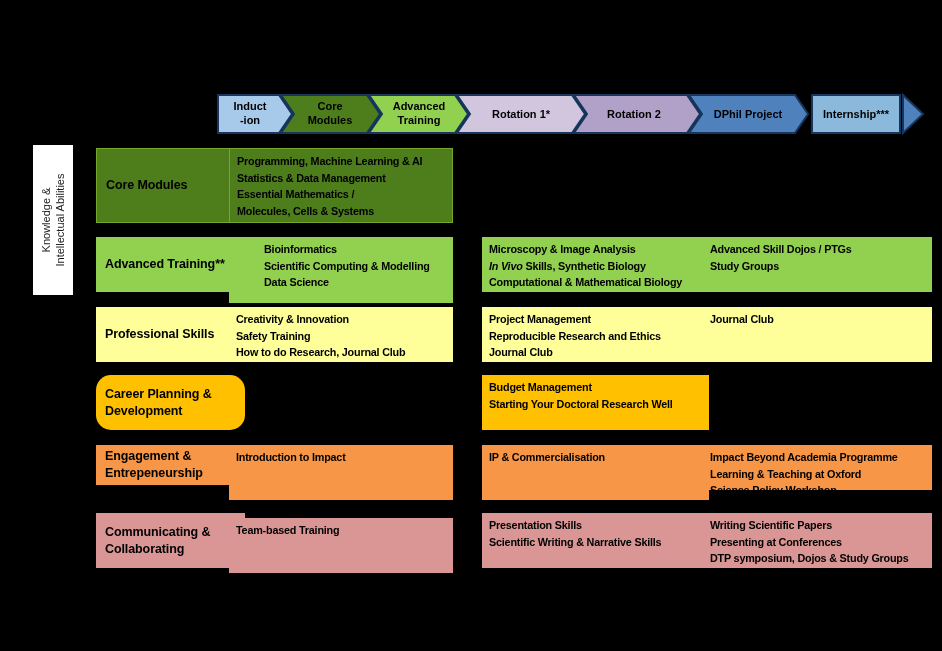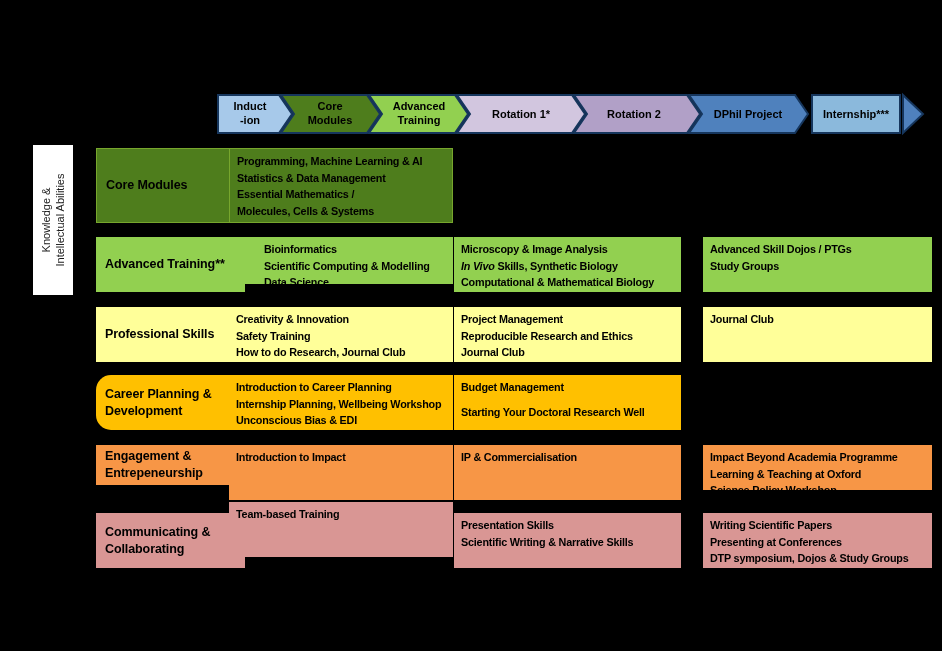--- a/index.html
+++ b/index.html
@@ -25,21 +25,21 @@
     margin-left:19px;
   }
   .content-cell{
     justify-content:flex-start;
     padding:4px 2px 0 7px;
     font-weight:bold;font-size:10.8px;line-height:16.5px;
     letter-spacing:-0.2px;
   }
   .content-cell .line{white-space:nowrap;}
   .c1{left:229px;width:224px;}
-  .c2{left:454px;width:227px;}
+  .c2{left:482px;width:227px;}
   .c3{left:703px;width:229px;}
   .green-rim{border:1.5px solid #77A62D;}
   #sidebar-box{
     position:absolute;left:33px;top:145px;width:40px;height:150px;
     background:#fff;
   }
   #sidebar-rot{
     position:absolute;left:-55px;top:55px;width:150px;height:40px;
     transform:rotate(-90deg);
     display:flex;flex-direction:column;justify-content:center;
@@ -86,21 +86,21 @@
   <div class="row-cell content-cell c1 green-rim" style="top: 148px; height: 75px; background: rgb(78, 125, 28);">
       <div class="line">Programming, Machine Learning &amp; AI</div>
       <div class="line">Statistics &amp; Data Management</div>
       <div class="line">Essential Mathematics /</div>
       <div class="line">Molecules, Cells &amp; Systems</div>
     </div>
 
   <div class="row-cell label-cell" style="top: 237px; height: 55px; background: rgb(146, 208, 80);">
       <div class="line">Advanced Training**</div>
     </div>
-  <div class="row-cell content-cell c1" style="top: 237px; height: 47px; background: rgb(146, 208, 80); padding-left: 35px;">
+  <div class="row-cell content-cell c1" style="top: 237px; height: 66px; background: rgb(146, 208, 80); padding-left: 35px;">
       <div class="line">Bioinformatics</div>
       <div class="line">Scientific Computing &amp; Modelling</div>
       <div class="line">Data Science</div>
     </div>
   <div class="row-cell content-cell c2" style="top: 237px; height: 55px; background: rgb(146, 208, 80);">
       <div class="line">Microscopy &amp; Image Analysis</div>
       <div class="line"><span style="font-style: italic;">In Vivo</span><span> Skills, Synthetic Biology</span></div>
       <div class="line">Computational &amp; Mathematical Biology</div>
     </div>
   <div class="row-cell content-cell c3" style="top: 237px; height: 55px; background: rgb(146, 208, 80);">
@@ -122,26 +122,21 @@
       <div class="line">Journal Club</div>
     </div>
   <div class="row-cell content-cell c3" style="top: 307px; height: 55px; background: rgb(255, 255, 153);">
       <div class="line">Journal Club</div>
     </div>
 
   <div class="row-cell label-cell" style="top: 375px; height: 55px; background: rgb(255, 192, 0); border-radius: 15px;">
       <div class="line">Career Planning &amp;</div>
       <div class="line">Development</div>
     </div>
-  <div class="row-cell content-cell c1" style="top: 375px; height: 55px; background: rgb(255, 192, 0);">
-      <div class="line">Introduction to Career Planning</div>
-      <div class="line">Internship Planning, Wellbeing Workshop</div>
-      <div class="line">Unconscious Bias &amp; EDI</div>
-    </div>
-  <div class="row-cell content-cell c2" style="top: 375px; height: 55px; background: rgb(255, 192, 0); gap: 8px;">
+  <div class="row-cell content-cell c2" style="top: 375px; height: 55px; background: rgb(255, 192, 0);">
       <div class="line">Budget Management</div>
       <div class="line">Starting Your Doctoral Research Well</div>
     </div>
 
   <div class="row-cell label-cell" style="top: 445px; height: 40px; background: rgb(247, 150, 70);">
       <div class="line">Engagement &amp;</div>
       <div class="line">Entrepeneurship</div>
     </div>
   <div class="row-cell content-cell c1" style="top: 445px; height: 55px; background: rgb(247, 150, 70);">
       <div class="line">Introduction to Impact</div>
@@ -152,21 +147,21 @@
   <div class="row-cell content-cell c3" style="top: 445px; height: 45px; background: rgb(247, 150, 70);">
       <div class="line">Impact Beyond Academia Programme</div>
       <div class="line">Learning &amp; Teaching at Oxford</div>
       <div class="line">Science Policy Workshop</div>
     </div>
 
   <div class="row-cell label-cell" style="top: 513px; height: 55px; background: rgb(217, 150, 148);">
       <div class="line">Communicating &amp;</div>
       <div class="line">Collaborating</div>
     </div>
-  <div class="row-cell content-cell c1" style="top: 502px; height: 55px; background: rgb(217, 150, 148);">
+  <div class="row-cell content-cell c1" style="top: 518px; height: 55px; background: rgb(217, 150, 148);">
       <div class="line">Team-based Training</div>
     </div>
   <div class="row-cell content-cell c2" style="top: 513px; height: 55px; background: rgb(217, 150, 148);">
       <div class="line">Presentation Skills</div>
       <div class="line">Scientific Writing &amp; Narrative Skills</div>
     </div>
   <div class="row-cell content-cell c3" style="top: 513px; height: 55px; background: rgb(217, 150, 148);">
       <div class="line">Writing Scientific Papers</div>
       <div class="line">Presenting at Conferences</div>
       <div class="line">DTP symposium, Dojos &amp; Study Groups</div>

